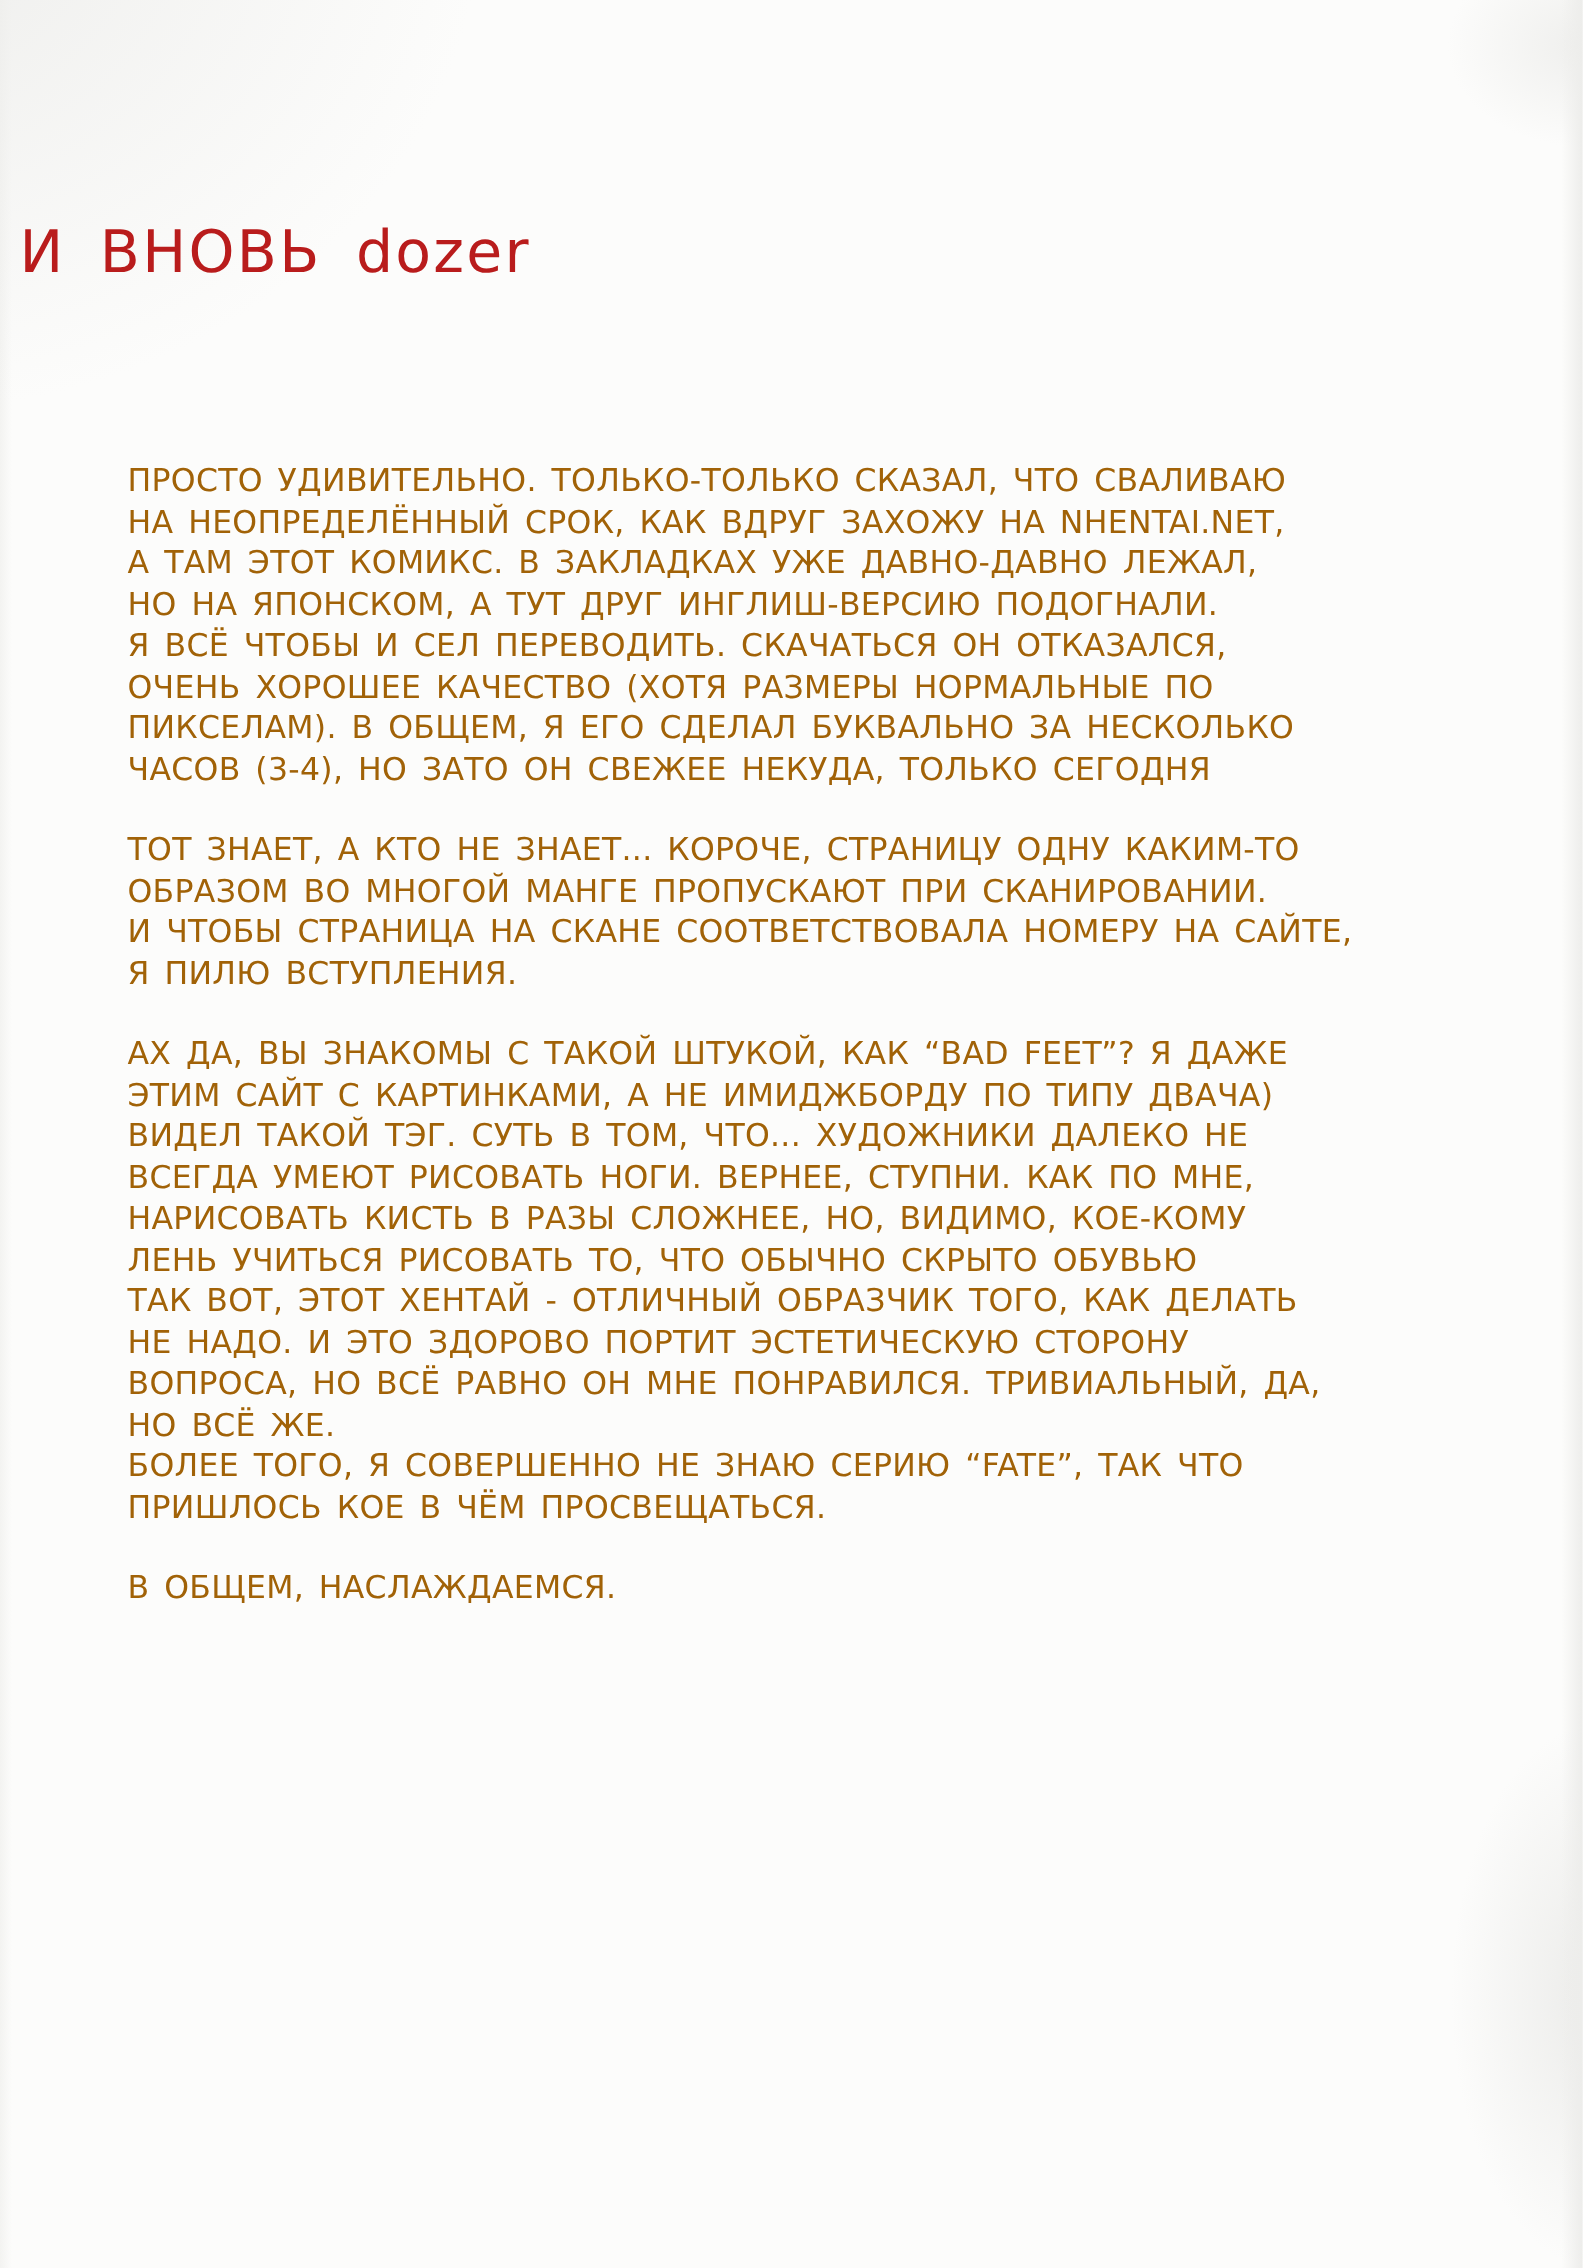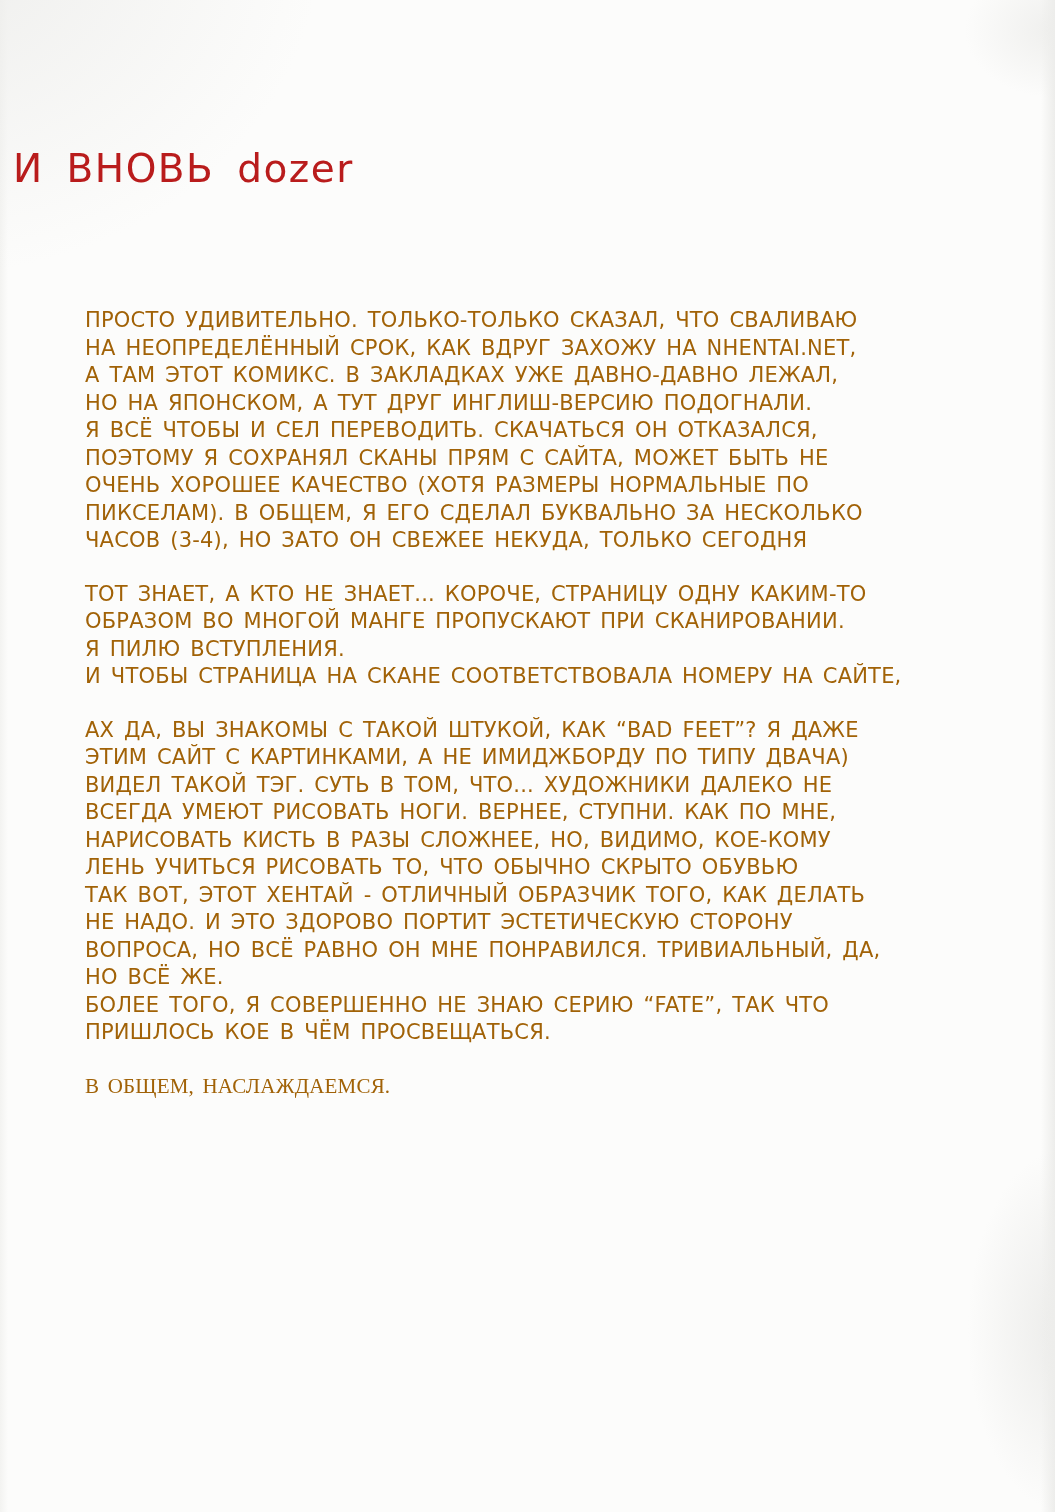--- a/index.html
+++ b/index.html
@@ -40,21 +40,20 @@
     top: 307px;
     left: 85px;
     width: 905px;
     color: #a16207;
   }
   .para {
     margin: 0 0 26px 0;
   }
   .para:last-child {
     margin-bottom: 0;
-    font-family: Liberation Serif, serif;
   }
   .line {
     font-size: 21px;
     line-height: 27.5px;
     letter-spacing: 0.2px;
     word-spacing: 3px;
     white-space: nowrap;
   }
 </style>
 </head>
@@ -62,30 +61,29 @@
 
 <div class="page-title">И ВНОВЬ dozer</div>
 
 <div class="text-block">
     <div class="para">
       <div class="line">ПРОСТО УДИВИТЕЛЬНО. ТОЛЬКО-ТОЛЬКО СКАЗАЛ, ЧТО СВАЛИВАЮ</div>
       <div class="line">НА НЕОПРЕДЕЛЁННЫЙ СРОК, КАК ВДРУГ ЗАХОЖУ НА NHENTAI.NET,</div>
       <div class="line">А ТАМ ЭТОТ КОМИКС. В ЗАКЛАДКАХ УЖЕ ДАВНО-ДАВНО ЛЕЖАЛ,</div>
       <div class="line">НО НА ЯПОНСКОМ, А ТУТ ДРУГ ИНГЛИШ-ВЕРСИЮ ПОДОГНАЛИ.</div>
       <div class="line">Я ВСЁ ЧТОБЫ И СЕЛ ПЕРЕВОДИТЬ. СКАЧАТЬСЯ ОН ОТКАЗАЛСЯ,</div>
-      <div class="line">ПОЭТОМУ Я СОХРАНЯЛ СКАНЫ ПРЯМ С САЙТА, МОЖЕТ БЫТЬ НЕ</div>
       <div class="line">ОЧЕНЬ ХОРОШЕЕ КАЧЕСТВО (ХОТЯ РАЗМЕРЫ НОРМАЛЬНЫЕ ПО</div>
       <div class="line">ПИКСЕЛАМ). В ОБЩЕМ, Я ЕГО СДЕЛАЛ БУКВАЛЬНО ЗА НЕСКОЛЬКО</div>
       <div class="line">ЧАСОВ (3-4), НО ЗАТО ОН СВЕЖЕЕ НЕКУДА, ТОЛЬКО СЕГОДНЯ</div>
     </div>
     <div class="para">
       <div class="line">ТОТ ЗНАЕТ, А КТО НЕ ЗНАЕТ... КОРОЧЕ, СТРАНИЦУ ОДНУ КАКИМ-ТО</div>
       <div class="line">ОБРАЗОМ ВО МНОГОЙ МАНГЕ ПРОПУСКАЮТ ПРИ СКАНИРОВАНИИ.</div>
+      <div class="line">И ЧТОБЫ СТРАНИЦА НА СКАНЕ СООТВЕТСТВОВАЛА НОМЕРУ НА САЙТЕ,</div>
       <div class="line">Я ПИЛЮ ВСТУПЛЕНИЯ.</div>
-      <div class="line">И ЧТОБЫ СТРАНИЦА НА СКАНЕ СООТВЕТСТВОВАЛА НОМЕРУ НА САЙТЕ,</div>
     </div>
     <div class="para">
       <div class="line">АХ ДА, ВЫ ЗНАКОМЫ С ТАКОЙ ШТУКОЙ, КАК “BAD FEET”? Я ДАЖЕ</div>
       <div class="line">ЭТИМ САЙТ С КАРТИНКАМИ, А НЕ ИМИДЖБОРДУ ПО ТИПУ ДВАЧА)</div>
       <div class="line">ВИДЕЛ ТАКОЙ ТЭГ. СУТЬ В ТОМ, ЧТО... ХУДОЖНИКИ ДАЛЕКО НЕ</div>
       <div class="line">ВСЕГДА УМЕЮТ РИСОВАТЬ НОГИ. ВЕРНЕЕ, СТУПНИ. КАК ПО МНЕ,</div>
       <div class="line">НАРИСОВАТЬ КИСТЬ В РАЗЫ СЛОЖНЕЕ, НО, ВИДИМО, КОЕ-КОМУ</div>
       <div class="line">ЛЕНЬ УЧИТЬСЯ РИСОВАТЬ ТО, ЧТО ОБЫЧНО СКРЫТО ОБУВЬЮ</div>
       <div class="line">ТАК ВОТ, ЭТОТ ХЕНТАЙ - ОТЛИЧНЫЙ ОБРАЗЧИК ТОГО, КАК ДЕЛАТЬ</div>
       <div class="line">НЕ НАДО. И ЭТО ЗДОРОВО ПОРТИТ ЭСТЕТИЧЕСКУЮ СТОРОНУ</div>

